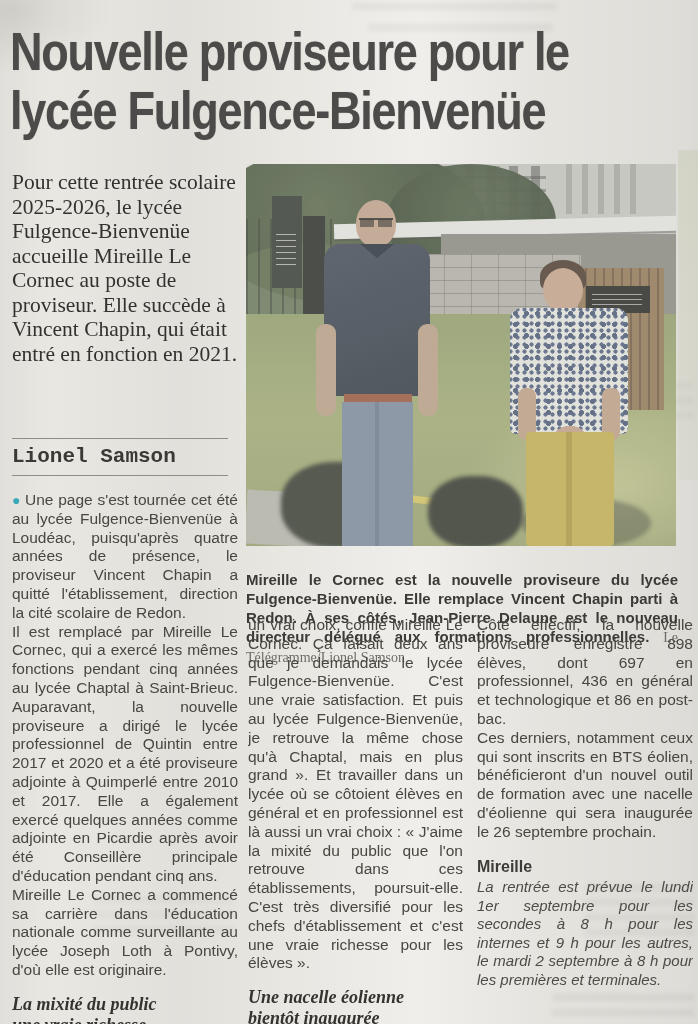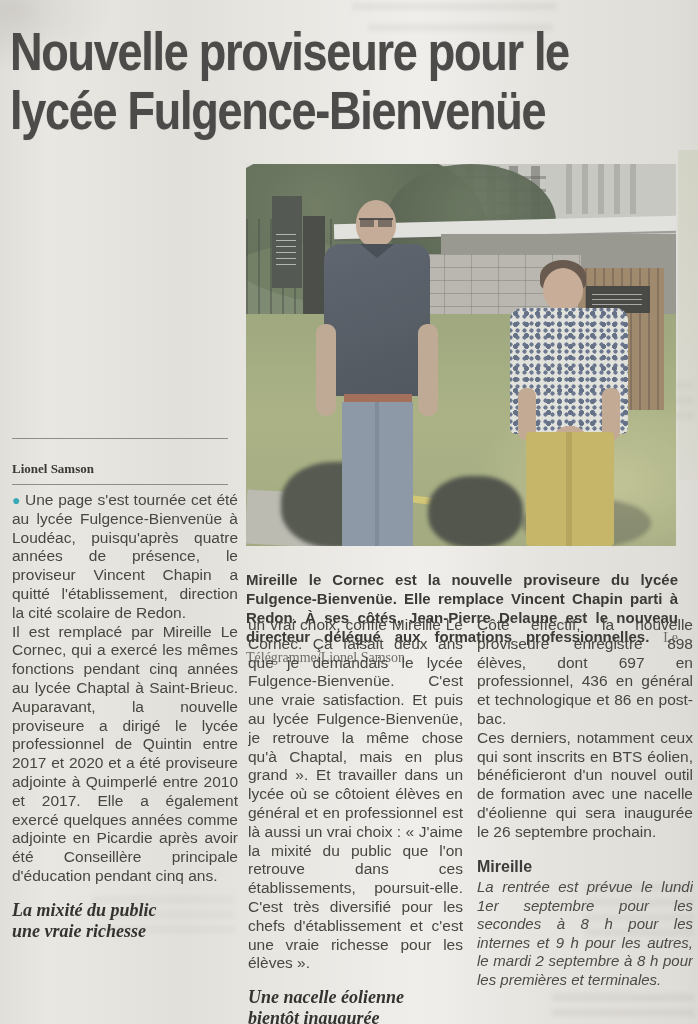--- a/index.html
+++ b/index.html
@@ -44,23 +44,23 @@
     position:absolute;left:12px;top:170px;width:226px;
     margin:0;
     font-family:"Liberation Serif", serif;
     font-size:21.5px;line-height:24.5px;
     color:#33322f;
   }
   .byline{
     position:absolute;left:12px;top:438px;width:216px;
     border-top:1.5px solid #8f8d86;
     border-bottom:1.5px solid #8f8d86;
-    padding:22px 0 7px 0;
-    font-family:Liberation Serif, serif;
-    font-weight:700;font-size:13px;color:#3a3936;
+    padding:6px 0 7px 0;
+    font-family:Liberation Mono, monospace;
+    font-weight:700;font-size:21px;color:#3a3936;
   }
   .col{
     position:absolute;top:616px;width:215px;
     font-size:15.5px;line-height:18.8px;
     text-align:justify;
     color:#48473f;
   }
   .col p{margin:0;}
   .col-1{left:12px;top:483px;width:226px;height:541px;overflow:hidden;margin-top:8px;}
   .col-2{left:248px;width:215px;height:408px;overflow:hidden;}
@@ -197,28 +197,30 @@
   <div class="showthrough" style="left:368px;top:24px;width:185px;height:13px;"></div>
   <div class="showthrough" style="left:602px;top:382px;width:92px;height:44px;opacity:.14;"></div>
   <div class="showthrough" style="left:584px;top:884px;width:110px;height:62px;opacity:.14;"></div>
   <div class="showthrough" style="left:552px;top:994px;width:142px;height:28px;opacity:.18;"></div>
   <div class="showthrough" style="left:92px;top:896px;width:142px;height:42px;opacity:.10;"></div>
   <div class="page-edge"></div>
 
   <h1 class="headline">Nouvelle proviseure pour le
 lycée Fulgence-Bienvenüe</h1>
 
+  <p class="standfirst">Pour cette rentrée scolaire 2025-2026, le lycée Fulgence-Bienvenüe accueille Mireille Le Cornec au poste de proviseur. Elle succède à Vincent Chapin, qui était entré en fonction en 2021.</p>
 
   <div class="byline">
     <span>Lionel Samson</span>
   </div>
 
   <div class="col col-1">
     <p><span class="bullet">●</span><span>Une page s'est tournée cet été au lycée Fulgence-Bienvenüe à Loudéac, puisqu'après quatre années de présence, le proviseur Vincent Chapin a quitté l'établissement, direction la cité scolaire de Redon.</span></p>
     <p>Il est remplacé par Mireille Le Cornec, qui a exercé les mêmes fonctions pendant cinq années au lycée Chaptal à Saint-Brieuc. Auparavant, la nouvelle proviseure a dirigé le lycée professionnel de Quintin entre 2017 et 2020 et a été proviseure adjointe à Quimperlé entre 2010 et 2017. Elle a également exercé quelques années comme adjointe en Picardie après avoir été Conseillère principale d'éducation pendant cinq ans.</p>
+    <p>Mireille Le Cornec a commencé sa carrière dans l'éducation nationale comme surveillante au lycée Joseph Loth à Pontivy, d'où elle est originaire.</p>
     <div class="subhead">La mixité du public
 une vraie richesse</div>
 
   </div>
 
   <div class="photo">
     <div class="ph-sky"></div>
     <div class="ph-building"></div>
     <div class="ph-windows"></div>
     <div class="ph-windows2"></div>

